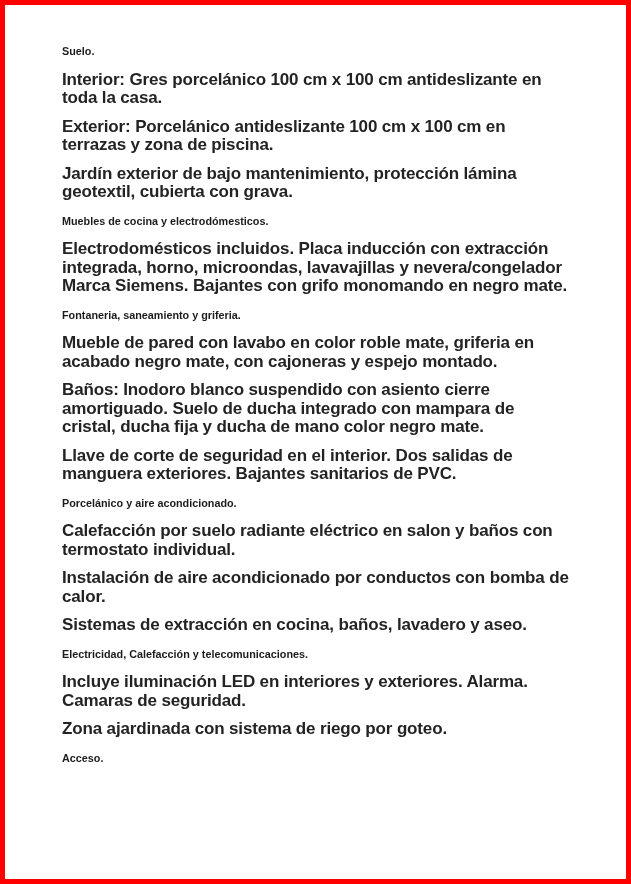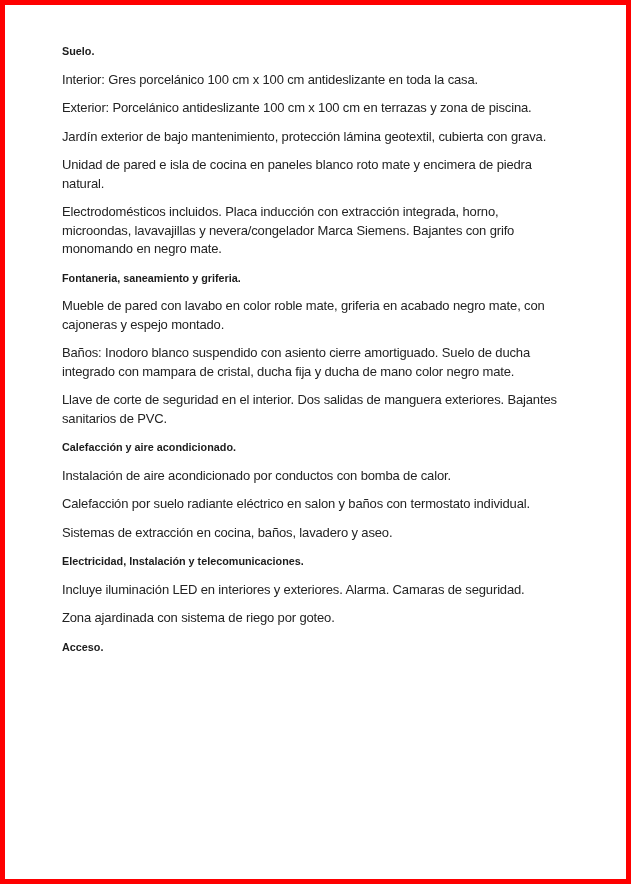--- a/index.html
+++ b/index.html
@@ -22,45 +22,45 @@
     width: 100%;
   }
   .heading {
     font-size: 10.8px;
     line-height: 18.5px;
     font-weight: 700;
     color: #1c1c1c;
     margin: 0 0 10px 0;
   }
   .para {
-    font-size: 13px;
+    font-size: 17px;
     line-height: 18.5px;
-    font-weight: 400;
+    font-weight: 700;
     color: #232323;
     margin: 8px 0 10px 0;
     letter-spacing: -0.15px;
   }
 </style>
 </head>
 <body>
 
 <div class="page">
   <div class="doc-body" id="doc-body">
       <h2 class="heading">Suelo.</h2>
       <p class="para">Interior: Gres porcelánico 100 cm x 100 cm antideslizante en toda la casa.</p>
       <p class="para">Exterior: Porcelánico antideslizante 100 cm x 100 cm en terrazas y zona de piscina.</p>
       <p class="para">Jardín exterior de bajo mantenimiento, protección lámina geotextil, cubierta con grava.</p>
-      <p class="para">Unidad de pared e isla de cocina en paneles blanco roto mate y encimera de piedra natural.</p>
+      <h2 class="heading">Muebles de cocina y electrodómesticos.</h2>
       <p class="para">Electrodomésticos incluidos. Placa inducción con extracción integrada, horno, microondas, lavavajillas y nevera/congelador Marca Siemens. Bajantes con grifo monomando en negro mate.</p>
       <h2 class="heading">Fontaneria, saneamiento y griferia.</h2>
       <p class="para">Mueble de pared con lavabo en color roble mate, griferia en acabado negro mate, con cajoneras y espejo montado.</p>
       <p class="para">Baños: Inodoro blanco suspendido con asiento cierre amortiguado. Suelo de ducha integrado con mampara de cristal, ducha fija y ducha de mano color negro mate.</p>
       <p class="para">Llave de corte de seguridad en el interior. Dos salidas de manguera exteriores. Bajantes sanitarios de PVC.</p>
-      <h2 class="heading">Calefacción y aire acondicionado.</h2>
+      <h2 class="heading">Porcelánico y aire acondicionado.</h2>
+      <p class="para">Calefacción por suelo radiante eléctrico en salon y baños con termostato individual.</p>
       <p class="para">Instalación de aire acondicionado por conductos con bomba de calor.</p>
-      <p class="para">Calefacción por suelo radiante eléctrico en salon y baños con termostato individual.</p>
       <p class="para">Sistemas de extracción en cocina, baños, lavadero y aseo.</p>
-      <h2 class="heading">Electricidad, Instalación y telecomunicaciones.</h2>
+      <h2 class="heading">Electricidad, Calefacción y telecomunicaciones.</h2>
       <p class="para">Incluye iluminación LED en interiores y exteriores. Alarma. Camaras de seguridad.</p>
       <p class="para">Zona ajardinada con sistema de riego por goteo.</p>
       <h2 class="heading">Acceso.</h2>
     </div>
 </div>
 
 </body></html>

